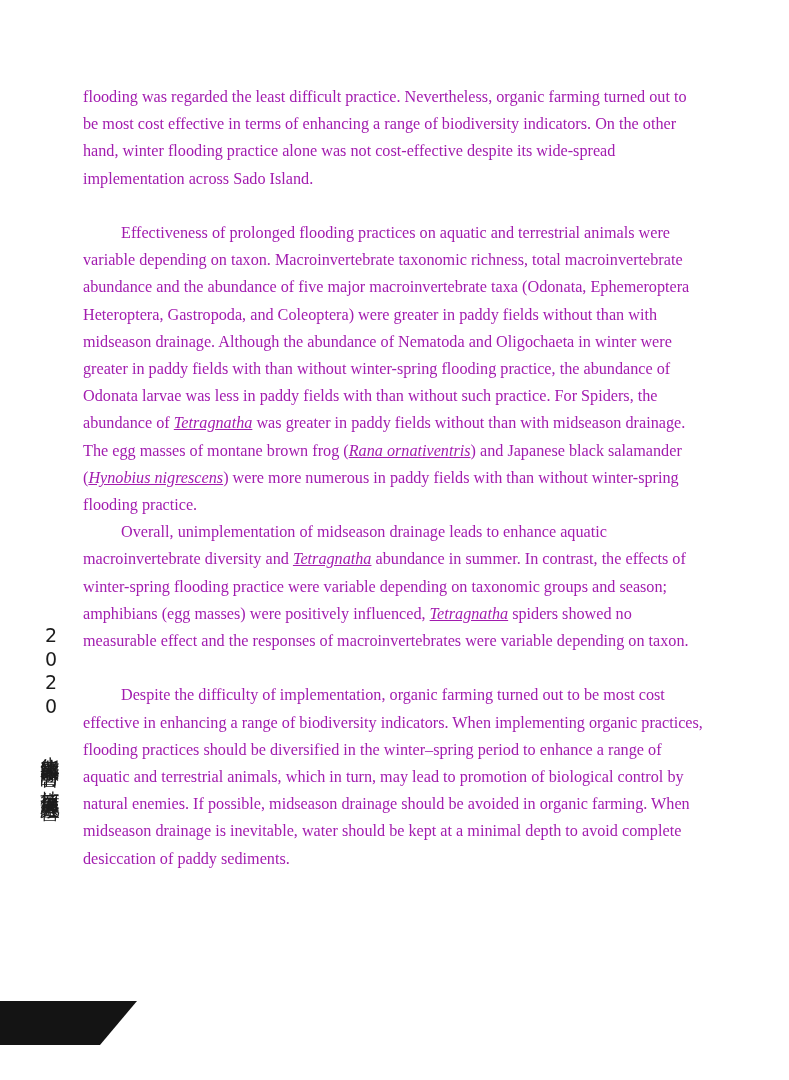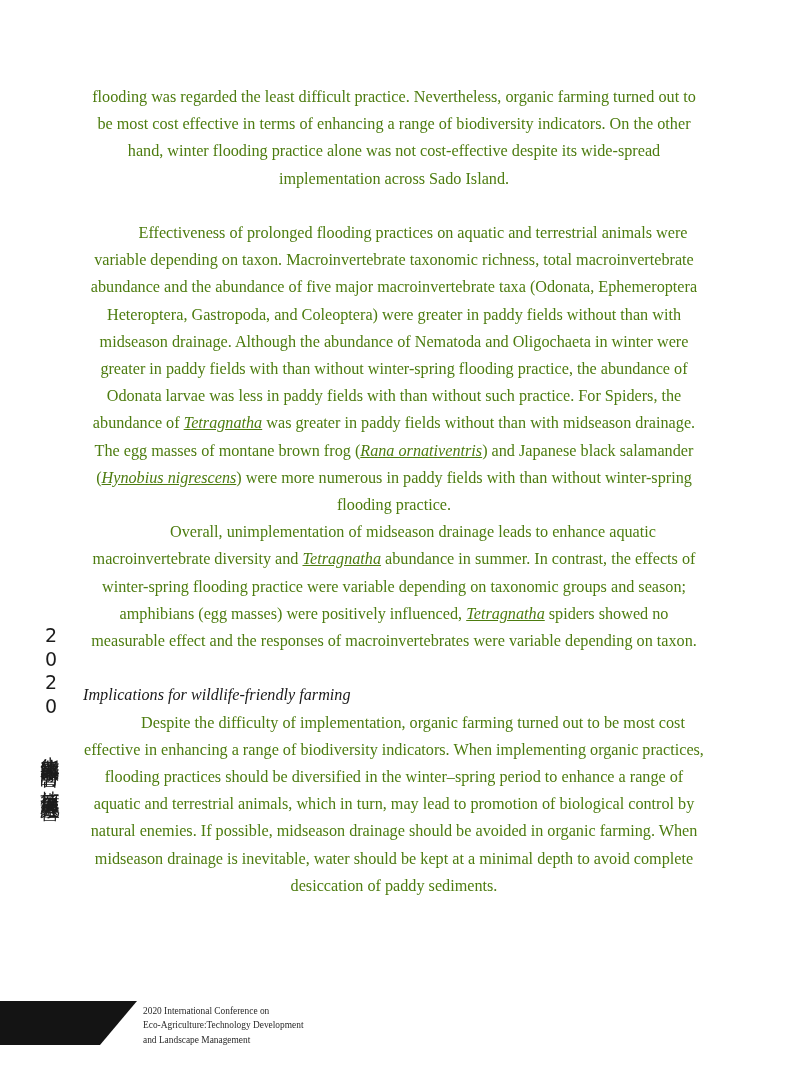--- a/index.html
+++ b/index.html
@@ -41,23 +41,23 @@
   
   #content {
     position: absolute;
     left: 83px;
     top: 84px;
     width: 622px;
   }
   .para {
     font-size: 16.2px;
     line-height: 27.2px;
-    text-align: center;
+    text-align: left;
     margin: 0;
-    color: #4d7c0f;
+    color: #a21caf;
   }
   .para.indent {
     text-indent: 38px;
   }
   .heading {
     font-size: 16.2px;
     line-height: 27.2px;
     font-style: italic;
     margin: 0;
     font-weight: normal;
@@ -129,29 +129,23 @@
 
     <div class="gap"></div>
 
 
     <p class="para indent"><span>Effectiveness of prolonged flooding practices on aquatic and terrestrial animals were variable depending on taxon. Macroinvertebrate taxonomic richness, total macroinvertebrate abundance and the abundance of five major macroinvertebrate taxa (Odonata, Ephemeroptera Heteroptera, Gastropoda, and Coleoptera) were greater in paddy fields without than with midseason drainage. Although the abundance of Nematoda and Oligochaeta in winter were greater in paddy fields with than without winter-spring flooding practice, the abundance of Odonata larvae was less in paddy fields with than without such practice. For Spiders, the abundance of </span><span class="sp-name">Tetragnatha</span><span> was greater in paddy fields without than with midseason drainage. The egg masses of montane brown frog (</span><span class="sp-name">Rana ornativentris</span><span>) and Japanese black salamander (</span><span class="sp-name">Hynobius nigrescens</span><span>) were more numerous in paddy fields with than without winter-spring flooding practice.</span></p>
 
     <p class="para indent"><span>Overall, unimplementation of midseason drainage leads to enhance aquatic macroinvertebrate diversity and </span><span class="sp-name">Tetragnatha</span><span> abundance in summer. In contrast, the effects of winter-spring flooding practice were variable depending on taxonomic groups and season; amphibians (egg masses) were positively influenced, </span><span class="sp-name">Tetragnatha</span><span> spiders showed no measurable effect and the responses of macroinvertebrates were variable depending on taxon.</span></p>
 
     <div class="gap"></div>
 
-    <p class="heading">Implications for wildlife-friendly farming</p>
 
     <p class="para indent">Despite the difficulty of implementation, organic farming turned out to be most cost effective in enhancing a range of biodiversity indicators. When implementing organic practices, flooding practices should be diversified in the winter–spring period to enhance a range of aquatic and terrestrial animals, which in turn, may lead to promotion of biological control by natural enemies. If possible, midseason drainage should be avoided in organic farming. When midseason drainage is inevitable, water should be kept at a minimal depth to avoid complete desiccation of paddy sediments.</p>
 
   </div>
 
   <div id="footer">
     <div id="page-banner"></div>
     <div id="page-number">50</div>
-    <div id="footer-text">
-      <div>2020 International Conference on</div>
-      <div>Eco-Agriculture:Technology Development</div>
-      <div>and Landscape Management</div>
-    </div>
   </div>
 
 </div>
 
 </body></html>

